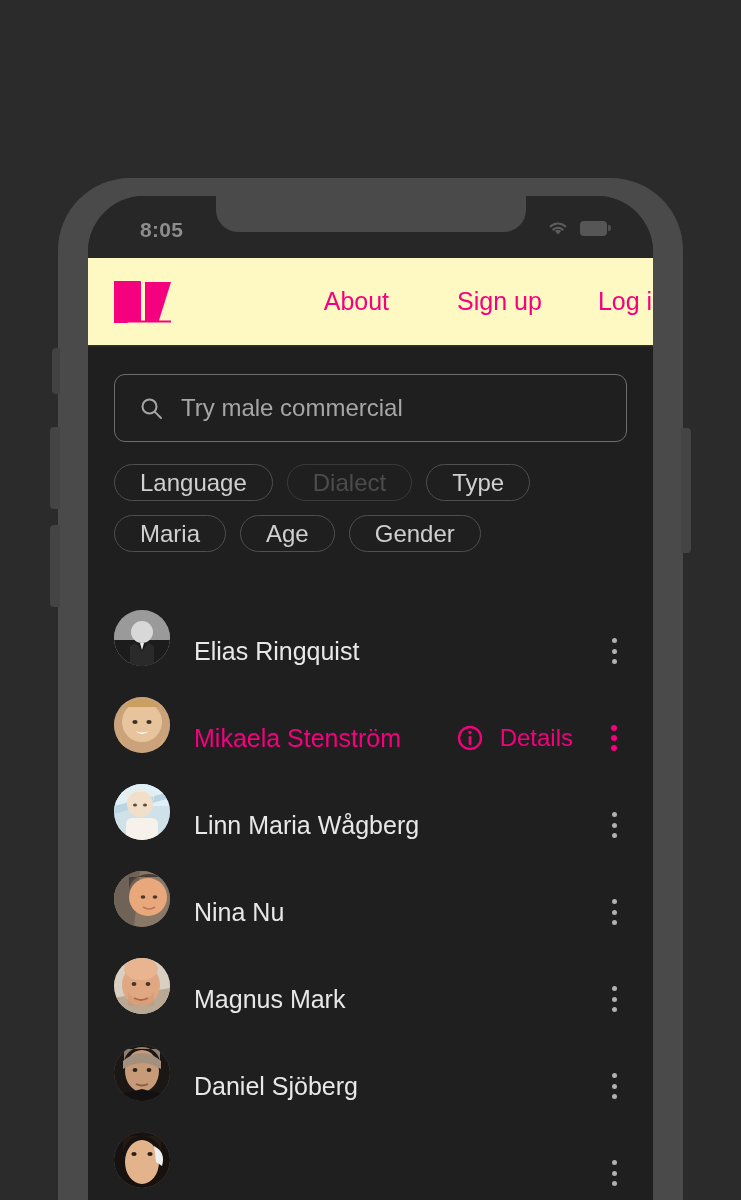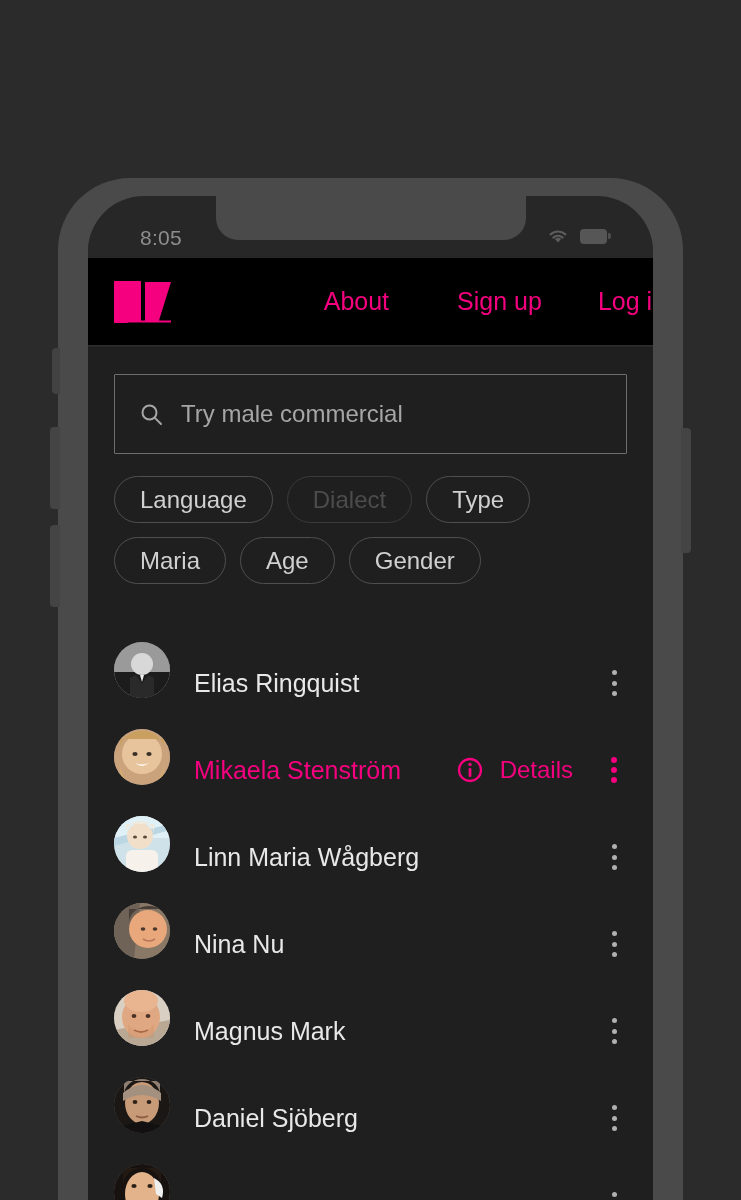--- a/index.html
+++ b/index.html
@@ -30,22 +30,23 @@
              background:#424242; border-radius:4px 0 0 4px; }
   .btn-vol-up{ position:absolute; left:50px; top:427px; width:10px; height:82px;
              background:#444; border-radius:4px 0 0 4px; }
   .btn-vol-dn{ position:absolute; left:50px; top:525px; width:10px; height:82px;
              background:#444; border-radius:4px 0 0 4px; }
   .btn-power{ position:absolute; left:681px; top:428px; width:10px; height:125px;
              background:#444; border-radius:0 4px 4px 0; }
 
   
   .status-bar{
-    position:absolute; left:0; top:8px; width:565px; height:62px;
+    position:absolute; left:0; top:0; width:565px; height:62px;
     background:#272727;
+    font-weight:bold;
   }
   .notch{
     position:absolute; left:50%; transform:translateX(-50%); top:-26px;
     width:310px; height:62px; background:#4a4a4a;
     border-radius:0 0 22px 22px;
   }
   .status-time{
     position:absolute; left:52px; top:22px;
     font-size:21px; color:#8d8d8d; letter-spacing:.3px;
   }
@@ -55,57 +56,57 @@
   }
   .wifi-icon{ width:22px; height:16px; display:block; }
   .battery-icon{ position:relative; width:31px; height:15px;
     border:0; display:flex; align-items:center; }
   .battery-body{ width:27px; height:15px; border-radius:4px; background:#565656; }
   .battery-tip{ width:3px; height:6px; border-radius:0 2px 2px 0; background:#4d4d4d; margin-left:1px;}
 
   
   .app-header{
     position:absolute; left:0; top:62px; width:613px; height:88px;
-    background:#000000;
+    background:#fef9c3;
     border-bottom:1px solid #2e2e2e;
     display:flex; align-items:center;
   }
   .logo{ margin-left:26px; width:58px; height:42px; display:block; }
   .nav{ display:flex; align-items:center; margin-left:auto; }
   .nav a{
     color:#f5007f; font-size:25px; text-decoration:none; white-space:nowrap;
   }
   .nav-about{ margin-right:68px; }
   .nav-signup{ margin-right:56px; }
   .nav-login{ margin-right:35px; }
 
   
   .app-body{
     position:absolute; left:0; top:151px; width:565px; height:909px;
     background:#1f1f1f;
   }
   .search-wrap{ padding:27px 26px 0 26px; }
   .search-box{
-    height:80px; border:1px solid #6d6d6d; border-radius:1px;
+    height:68px; border:1px solid #6d6d6d; border-radius:11px;
     display:flex; align-items:center; background:transparent;
   }
   .search-icon{ margin-left:25px; margin-right:18px; width:23px; height:23px; flex:0 0 auto; }
   .search-input{
     background:transparent; border:0; outline:none; flex:1;
     font-family:"Liberation Sans", sans-serif;
     font-size:24px; color:#a6a6a6; padding-right:20px;
   }
   .search-input::placeholder{ color:#a6a6a6; opacity:1; }
 
   .chips{
     display:flex; flex-wrap:wrap; gap:14px;
     padding:22px 26px 0 26px; width:540px;
   }
   .chip{
-    height:47px; padding:0 25px; border-radius:27px;
+    height:37px; padding:0 25px; border-radius:27px;
     border:1px solid #4f4f4f; background:transparent;
     color:#d0d0d0; font-size:24px;
     font-family:"Liberation Sans", sans-serif;
     display:flex; align-items:center; justify-content:center;
     cursor:pointer;
   }
   .chip.disabled{ color:#4c4c4c; border-color:#3a3a3a;text-align:center; }
 
   
   .voice-list{ margin-top:27px; }

